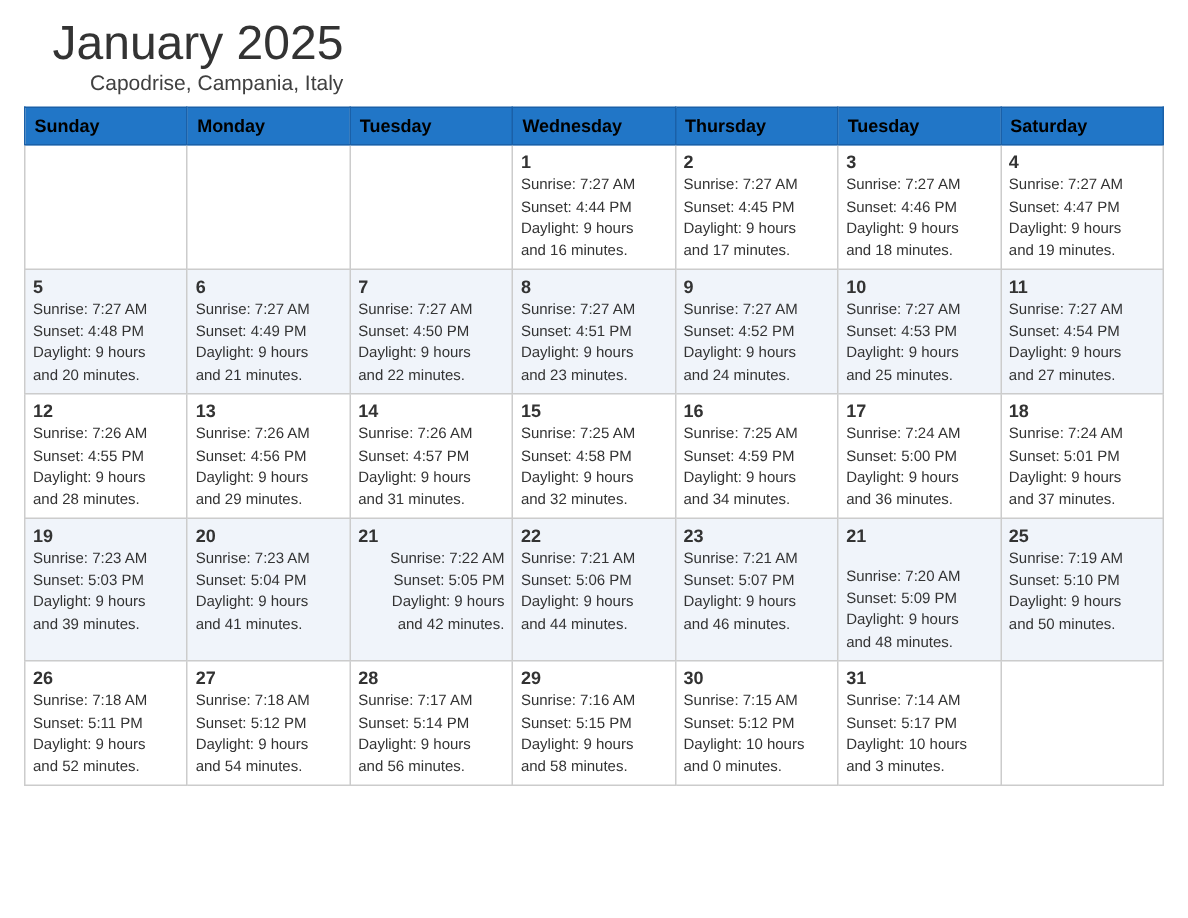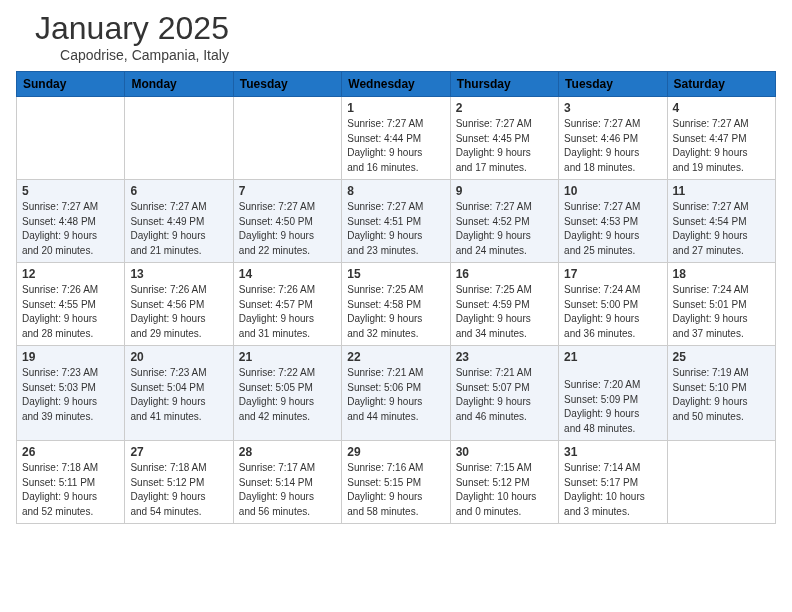--- a/index.html
+++ b/index.html
@@ -262,21 +262,21 @@
           </td>
           <td class="alt-row">
             <span class="day-number">20</span>
             <div class="day-info" style="white-space: pre-line;">Sunrise: 7:23 AM
 Sunset: 5:04 PM
 Daylight: 9 hours
 and 41 minutes.</div>
           </td>
           <td class="alt-row">
             <span class="day-number">21</span>
-            <div class="day-info" style="white-space: pre-line;">Sunrise: 7:22 AM
+            <div class="day-info" style="white-space: pre-line; text-align: right;">Sunrise: 7:22 AM
 Sunset: 5:05 PM
 Daylight: 9 hours
 and 42 minutes.</div>
           </td>
           <td class="alt-row">
             <span class="day-number">22</span>
             <div class="day-info" style="white-space: pre-line;">Sunrise: 7:21 AM
 Sunset: 5:06 PM
 Daylight: 9 hours
 and 44 minutes.</div>

